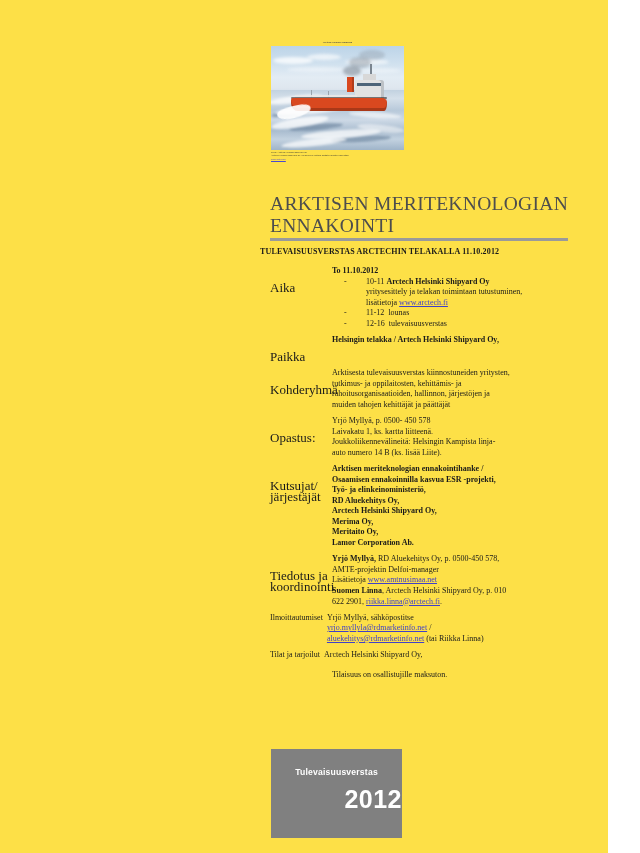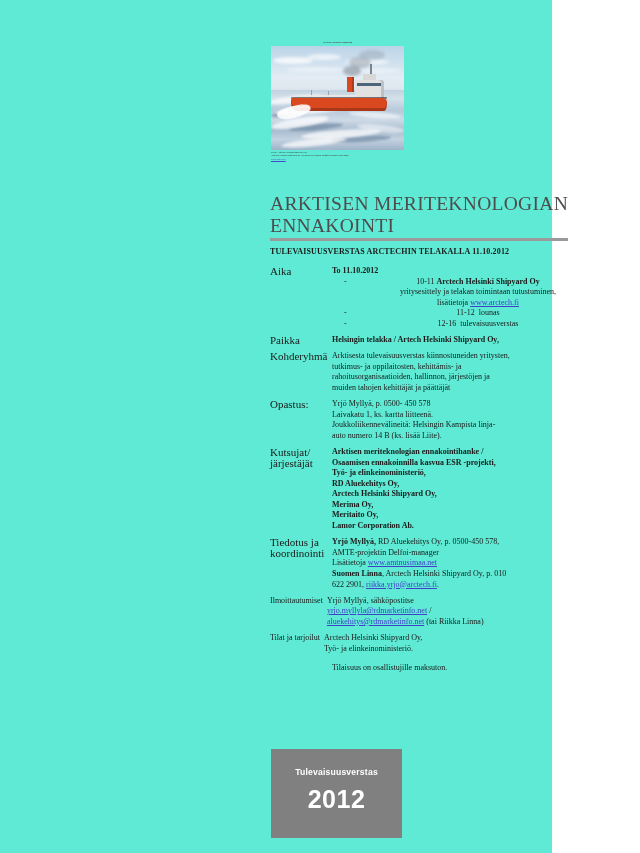--- a/index.html
+++ b/index.html
@@ -12,23 +12,23 @@
     height: 853px;
     font-family: "Liberation Serif", serif;
     color: #1a1a1a;
     overflow: hidden;
     position: relative;
   }
 
   .page {
     position: absolute;
     left: 0; top: 0;
-    width: 552px;
+    width: 608px;
     height: 853px;
-    background: #5eead4;
+    background: #fde047;
   }
 
   
   .hero-block {
     position: absolute;
     left: 271px;
     top: 41px;
     width: 133px;
   }
   .hero-caption-top {
@@ -228,21 +228,21 @@
   .title-rule {
     position: absolute;
     left: 270px;
     top: 238px;
     width: 298px;
     height: 3px;
     background: #9a9a9a;
   }
   .subtitle {
     position: absolute;
-    left: 270px;
+    left: 260px;
     top: 247px;
     width: 320px;
     font-family: "Liberation Serif", serif;
     font-size: 8px;
     font-weight: bold;
     letter-spacing: 0.15px;
     color: #1a1a1a;
   }
 
   
@@ -255,40 +255,40 @@
     line-height: 10.6px;
   }
   .row {
     display: flex;
     align-items: flex-start;
     margin-bottom: 5.5px;
   }
   .row .lbl {
     width: 62px;
     flex: 0 0 62px;
-    font-size: 11px;
+    font-size: 13px;
     line-height: 10.6px;
     color: #1a1a1a;
+    margin-top: 17px;
   }
   .row .val {
     flex: 1 1 auto;
     font-size: 8px;
     line-height: 10.6px;
     color: #1a1a1a;
   }
   .b { font-weight: bold; }
   .link {
     color: #4040c8;
     text-decoration: underline;
   }
   .bullets {
     list-style: none;
     margin: 0;
     padding: 0 0 0 12px;
-    text-align: center;
   }
   .bullets > li {
     position: relative;
     padding-left: 22px;
     margin: 0;
     line-height: 10.6px;
   }
   .bullets > li::before {
     content: "-";
     position: absolute;
@@ -334,21 +334,21 @@
     width: 131px;
     text-align: center;
     font-size: 8.6px;
     font-weight: bold;
     letter-spacing: 0.2px;
   }
   .badge-year {
     position: absolute;
     left: 0; top: 36px;
     width: 131px;
-    text-align: center;
+    text-align: right;
     font-size: 25px;
     font-weight: bold;
     letter-spacing: 0.5px;
   }
 </style>
 </head>
 <body>
 
 <div class="page">
 
@@ -489,21 +489,21 @@
           <span class="b">Yrjö Myllyä,</span><span> RD Aluekehitys Oy, p. 0500-450 578,</span>
         </div>
         <div>AMTE-projektin Delfoi-manager</div>
         <div>
           <span>Lisätietoja </span><span class="link">www.amtnusimaa.net</span>
         </div>
         <div>
           <span class="b">Suomen Linna</span><span>, Arctech Helsinki Shipyard Oy, p. 010</span>
         </div>
         <div>
-          <span>622 2901, </span><span class="link">riikka.yrjo@arctech.fi</span><span>.</span>
+          <span>622 2901, </span><span class="link">riikka.linna@arctech.fi</span><span>.</span>
         </div>
       </div>
     </div>
 
     <div class="flow-row">
       <div class="flbl">Ilmoittautumiset</div>
       <div class="fval">
         <div>Yrjö Myllyä, sähköpostitse</div>
         <div>
           <span class="link">yrjo.myllyla@rdmarketinfo.net</span><span> /</span>
@@ -511,21 +511,20 @@
         <div>
           <span class="link">aluekehitys@rdmarketinfo.net</span><span>  (tai Riikka Linna)</span>
         </div>
       </div>
     </div>
 
     <div class="flow-row">
       <div class="flbl">Tilat ja tarjoilut</div>
       <div class="fval">
         <div>Arctech Helsinki Shipyard Oy,</div>
-        <div>Työ- ja elinkeinoministeriö.</div>
       </div>
     </div>
 
     <div class="tail-note">Tilaisuus on osallistujille maksuton.</div>
 
   </div>
 
   <div class="badge">
     <div class="badge-top">Tulevaisuusverstas</div>
     <div class="badge-year">2012</div>

